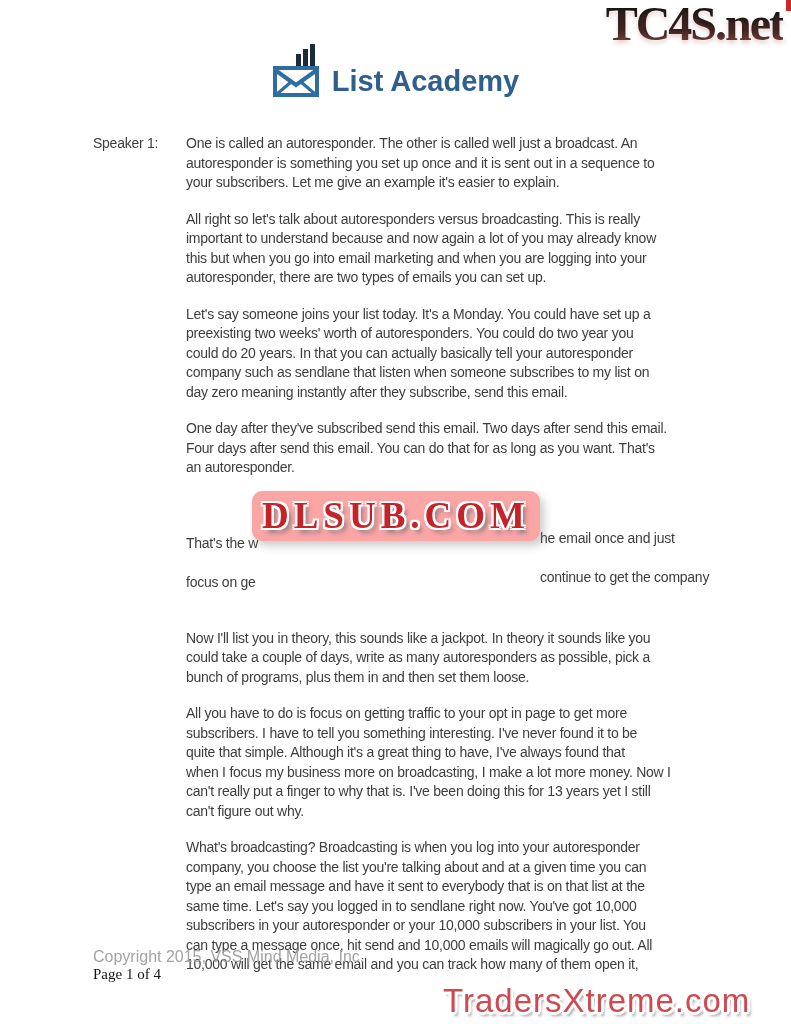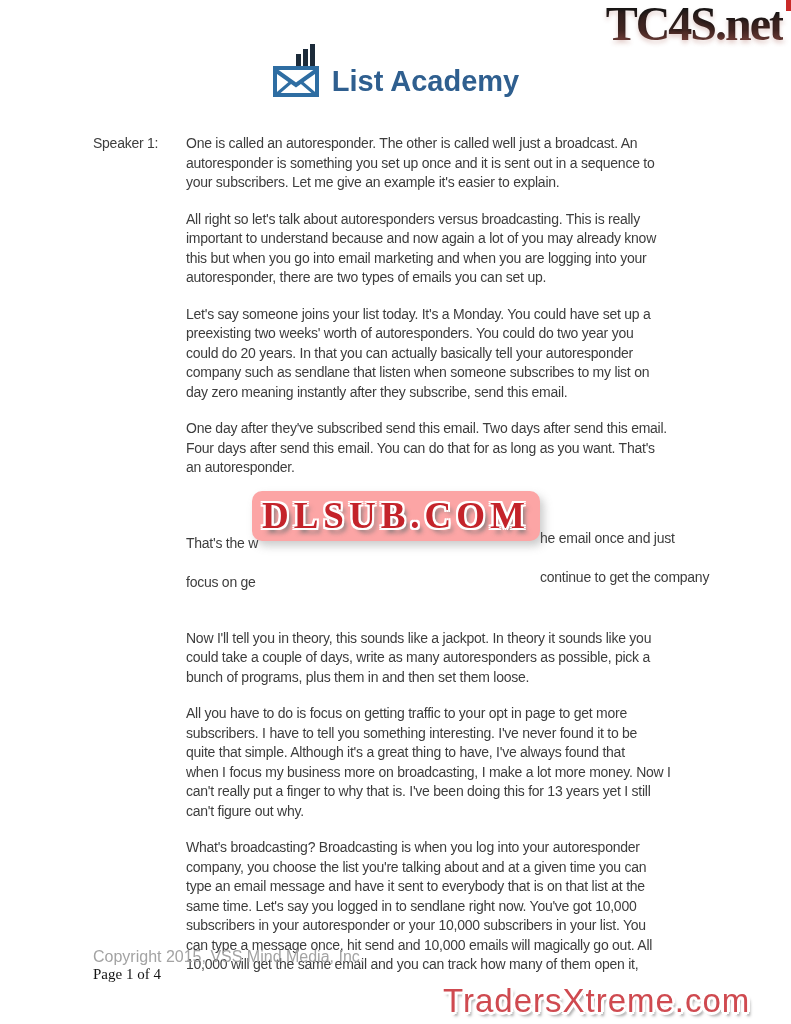--- a/index.html
+++ b/index.html
@@ -114,21 +114,21 @@
         <span>That's the w</span>
         <span class="frag-right">he email once and just</span>
       </div>
       <div class="frag-line">
         <span>focus on ge</span>
         <span class="frag-right">continue to get the company</span>
       </div>
       <div class="dlsub">DLSUB.COM</div>
     </div>
 
-    <p class="para">Now I'll tell you in theory, this sounds like a jackpot. In theory it sounds like you
+    <p class="para">Now I'll list you in theory, this sounds like a jackpot. In theory it sounds like you
 could take a couple of days, write as many autoresponders as possible, pick a
 bunch of programs, plus them in and then set them loose.</p>
     <p class="para">All you have to do is focus on getting traffic to your opt in page to get more
 subscribers. I have to tell you something interesting. I've never found it to be
 quite that simple. Although it's a great thing to have, I've always found that
 when I focus my business more on broadcasting, I make a lot more money. Now I
 can't really put a finger to why that is. I've been doing this for 13 years yet I still
 can't figure out why.</p>
     <p class="para">What's broadcasting? Broadcasting is when you log into your autoresponder
 company, you choose the list you're talking about and at a given time you can

